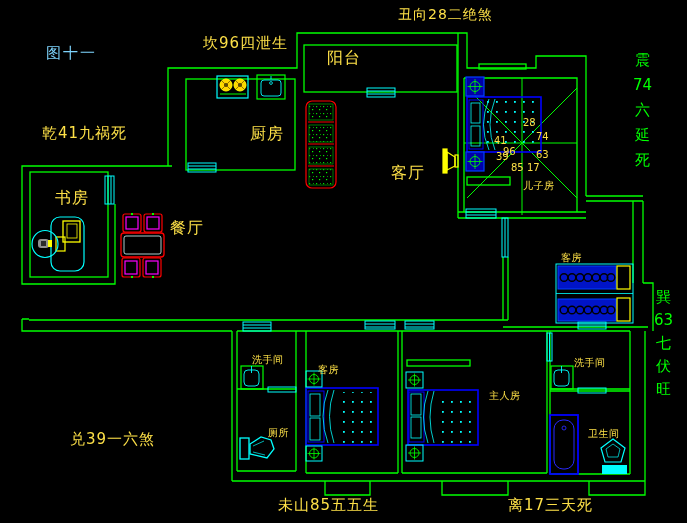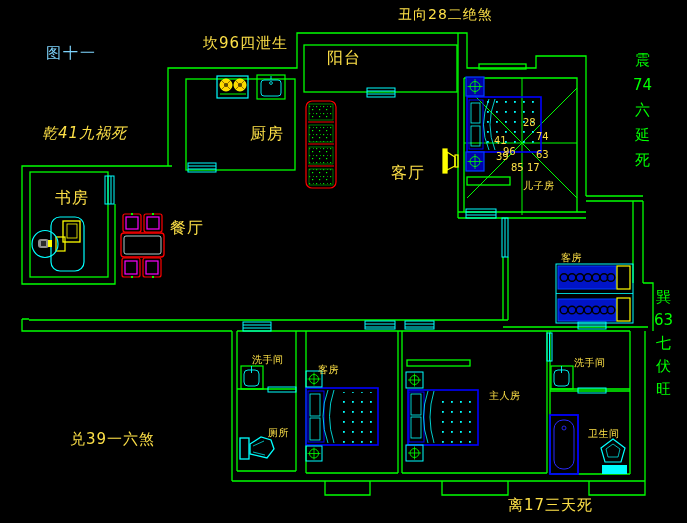--- a/index.html
+++ b/index.html
@@ -290,22 +290,23 @@
     <polygon points="613,439 625,448 621,462 605,462 601,448" stroke="#00ffff" stroke-width="1.2" fill="none"></polygon>
     <polygon points="613,444 620,449 618,457 608,457 606,449" stroke="#00ffff" stroke-width="0.7" fill="none"></polygon>
     <rect x="602" y="465" width="25" height="9" fill="#00ffff"></rect>
   </g>
 </svg>
 
 <div class="lbl fig" style="left:46px;top:46px;">图十一</div>
 
 <div class="lbl big" style="left:203px;top:36px;">坎96四泄生</div>
 <div class="lbl mid" style="left:398px;top:7px;">丑向28二绝煞</div>
-<div class="lbl big" style="left:42px;top:126px;font-style:italic;">乾41九祸死</div>
+<div class="lbl big" style="left:42px;top:126px;">乾41九祸死</div>
 <div class="lbl big" style="left:70px;top:432px;">兑39一六煞</div>
+<div class="lbl big" style="left:278px;top:498px;">未山85五五生</div>
 <div class="lbl big" style="left:508px;top:498px;">离17三天死</div>
 
 <div class="vert" style="left:633px;top:53px;">
   <span>震</span>
   <span>74</span>
   <span>六</span>
   <span>延</span>
   <span>死</span>
 </div>
 <div class="vert" style="left:654px;top:290px;gap:8px;">

